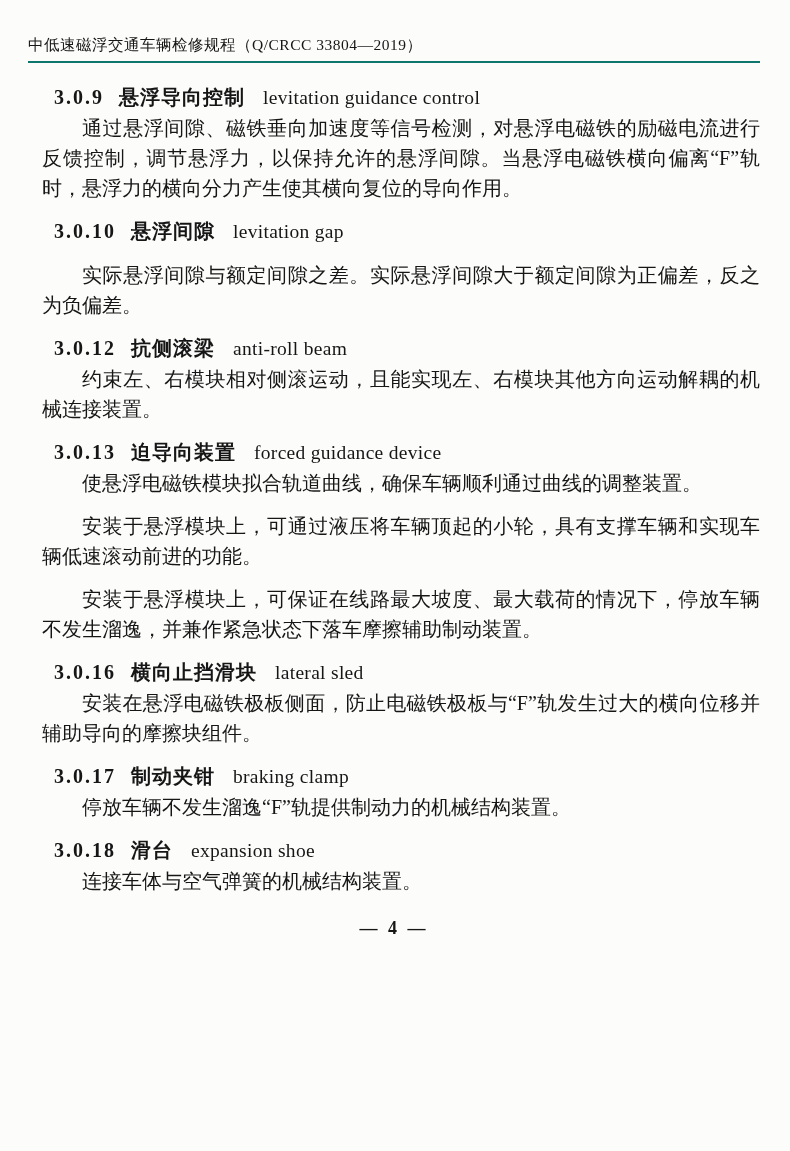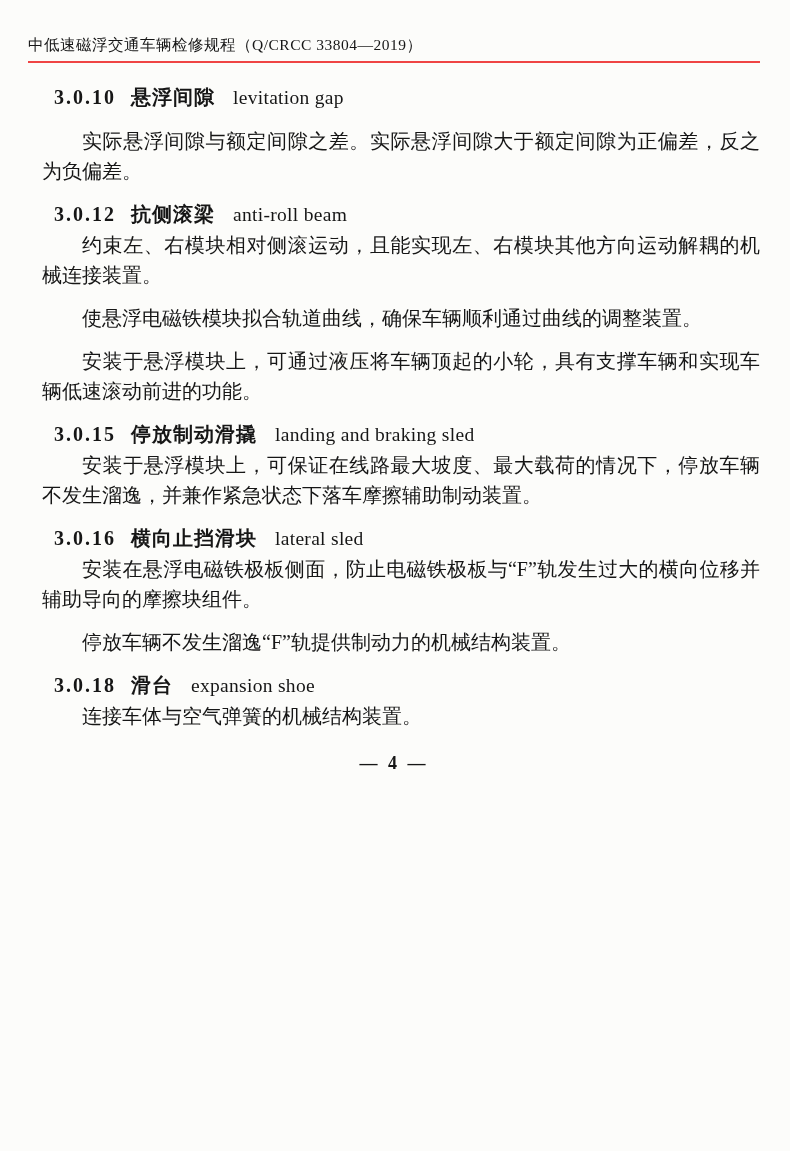--- a/index.html
+++ b/index.html
@@ -13,21 +13,21 @@
   .page {
     width: 790px; height: 1151px;
     padding: 36px 30px 0 28px;
     position: relative;
   }
   .doc-header {
     font-size: 15.5px;
     line-height: 18px;
     letter-spacing: 0.5px;
     padding-bottom: 7px;
-    border-bottom: 2px solid #ef4444;
+    border-bottom: 2px solid #0f766e;
     white-space: nowrap;
   }
   .content {
     margin-left: 14px;
     width: 718px;
   }
   .term { margin-top: 13px; }
   .term:first-child { margin-top: 19px; }
   .term-heading {
     font-size: 20px;
@@ -69,61 +69,70 @@
 <body>
 
 <div class="page">
 
   <div class="doc-header">
     <span>中低速磁浮交通车辆检修规程（Q/CRCC 33804—2019）</span>
   </div>
 
   <div class="content">
 
+    <section class="term">
+      <h3 class="term-heading">
+        <span class="term-number">3.0.9</span><span class="term-zh">悬浮导向控制</span><span class="term-en">levitation guidance control</span>
+      </h3>
+      <p class="term-def">通过悬浮间隙、磁铁垂向加速度等信号检测，对悬浮电磁铁的励磁电流进行反馈控制，调节悬浮力，以保持允许的悬浮间隙。当悬浮电磁铁横向偏离“F”轨时，悬浮力的横向分力产生使其横向复位的导向作用。</p>
+    </section>
 
     <section class="term">
       <h3 class="term-heading">
         <span class="term-number">3.0.10</span><span class="term-zh">悬浮间隙</span><span class="term-en">levitation gap</span>
       </h3>
     </section>
 
     <section class="term">
       <p class="term-def">实际悬浮间隙与额定间隙之差。实际悬浮间隙大于额定间隙为正偏差，反之为负偏差。</p>
     </section>
 
     <section class="term">
       <h3 class="term-heading">
         <span class="term-number">3.0.12</span><span class="term-zh">抗侧滚梁</span><span class="term-en">anti-roll beam</span>
       </h3>
       <p class="term-def">约束左、右模块相对侧滚运动，且能实现左、右模块其他方向运动解耦的机械连接装置。</p>
     </section>
 
     <section class="term">
+      <h3 class="term-heading">
+        <span class="term-number">3.0.13</span><span class="term-zh">迫导向装置</span><span class="term-en">forced guidance device</span>
+      </h3>
       <p class="term-def">使悬浮电磁铁模块拟合轨道曲线，确保车辆顺利通过曲线的调整装置。</p>
     </section>
 
     <section class="term">
       <p class="term-def">安装于悬浮模块上，可通过液压将车辆顶起的小轮，具有支撑车辆和实现车辆低速滚动前进的功能。</p>
     </section>
 
     <section class="term">
-      <h3 class="term-heading">
-        <span class="term-number">3.0.15</span><span class="term-zh">停放制动滑撬</span><span class="term-en">landing and braking sled</span>
-      </h3>
       <p class="term-def">安装于悬浮模块上，可保证在线路最大坡度、最大载荷的情况下，停放车辆不发生溜逸，并兼作紧急状态下落车摩擦辅助制动装置。</p>
     </section>
 
     <section class="term">
       <h3 class="term-heading">
         <span class="term-number">3.0.16</span><span class="term-zh">横向止挡滑块</span><span class="term-en">lateral sled</span>
       </h3>
       <p class="term-def">安装在悬浮电磁铁极板侧面，防止电磁铁极板与“F”轨发生过大的横向位移并辅助导向的摩擦块组件。</p>
     </section>
 
     <section class="term">
+      <h3 class="term-heading">
+        <span class="term-number">3.0.17</span><span class="term-zh">制动夹钳</span><span class="term-en">braking clamp</span>
+      </h3>
       <p class="term-def">停放车辆不发生溜逸“F”轨提供制动力的机械结构装置。</p>
     </section>
 
     <section class="term">
       <h3 class="term-heading">
         <span class="term-number">3.0.18</span><span class="term-zh">滑台</span><span class="term-en">expansion shoe</span>
       </h3>
       <p class="term-def">连接车体与空气弹簧的机械结构装置。</p>
     </section>
 

